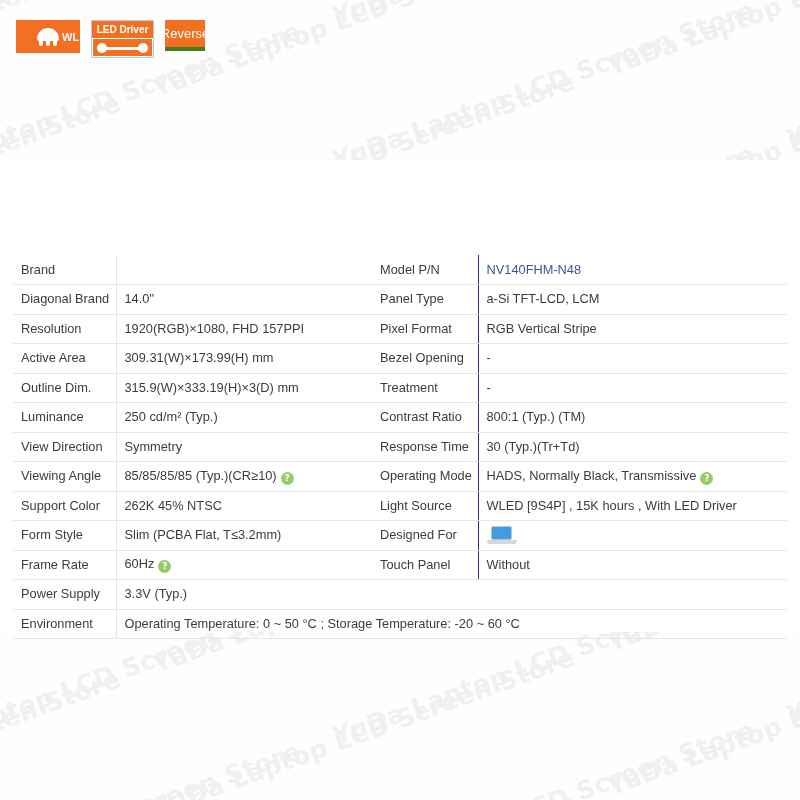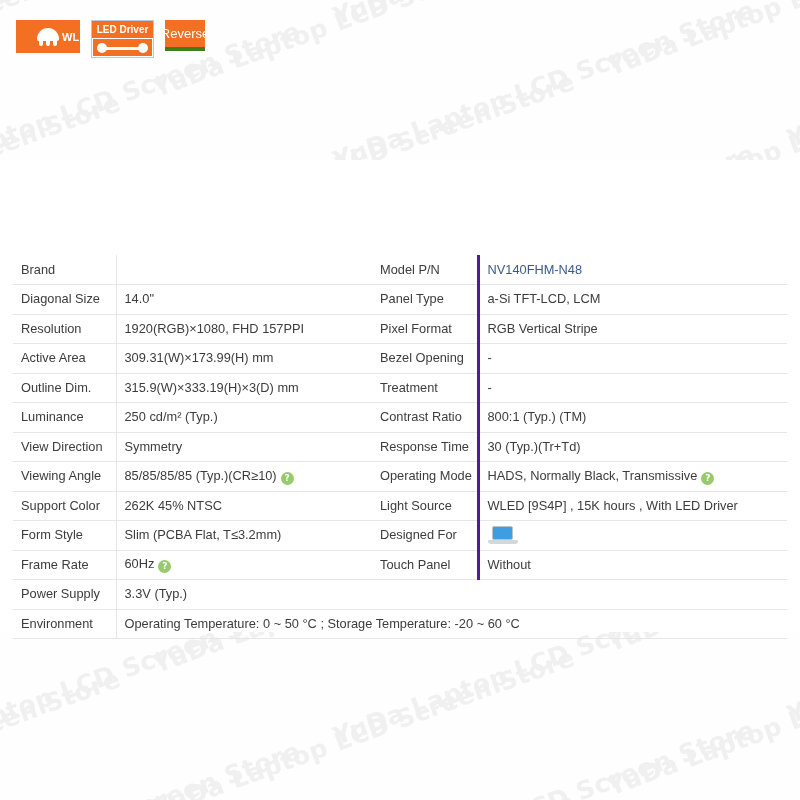--- a/index.html
+++ b/index.html
@@ -170,21 +170,21 @@
     white-space: nowrap;
     overflow: hidden;
   }
   #spec-table td.label { width: 103px; }
   #spec-table td.value-l {
     width: 256px;
     border-left: 1px solid #e6e6e6;
   }
   #spec-table td.label-r { width: 106px; }
   #spec-table td.value-r {
-    border-left: 3px solid #4c1d95;
+    border-left: 1px solid #4c1d95;
   }
   #spec-table td.value-wide {
     border-left: 1px solid #e6e6e6;
   }
   .val-link { color: #3a5a8c; }
 
   
   .help-icon {
     display: inline-block;
     width: 13px; height: 13px;
@@ -284,21 +284,21 @@
 
 <table id="spec-table">
   <tbody id="spec-tbody">
       <tr>
         <td class="label">Brand</td>
         <td class="value-l"><span></span></td>
         <td class="label-r">Model P/N</td>
         <td class="value-r"><span class="val-link">NV140FHM-N48</span></td>
       </tr>
       <tr>
-        <td class="label">Diagonal Size</td>
+        <td class="label">Diagonal Brand</td>
         <td class="value-l"><span>14.0"</span></td>
         <td class="label-r">Panel Type</td>
         <td class="value-r"><span>a-Si TFT-LCD, LCM</span></td>
       </tr>
       <tr>
         <td class="label">Resolution</td>
         <td class="value-l"><span>1920(RGB)×1080, FHD  157PPI</span></td>
         <td class="label-r">Pixel Format</td>
         <td class="value-r"><span>RGB Vertical Stripe</span></td>
       </tr>

